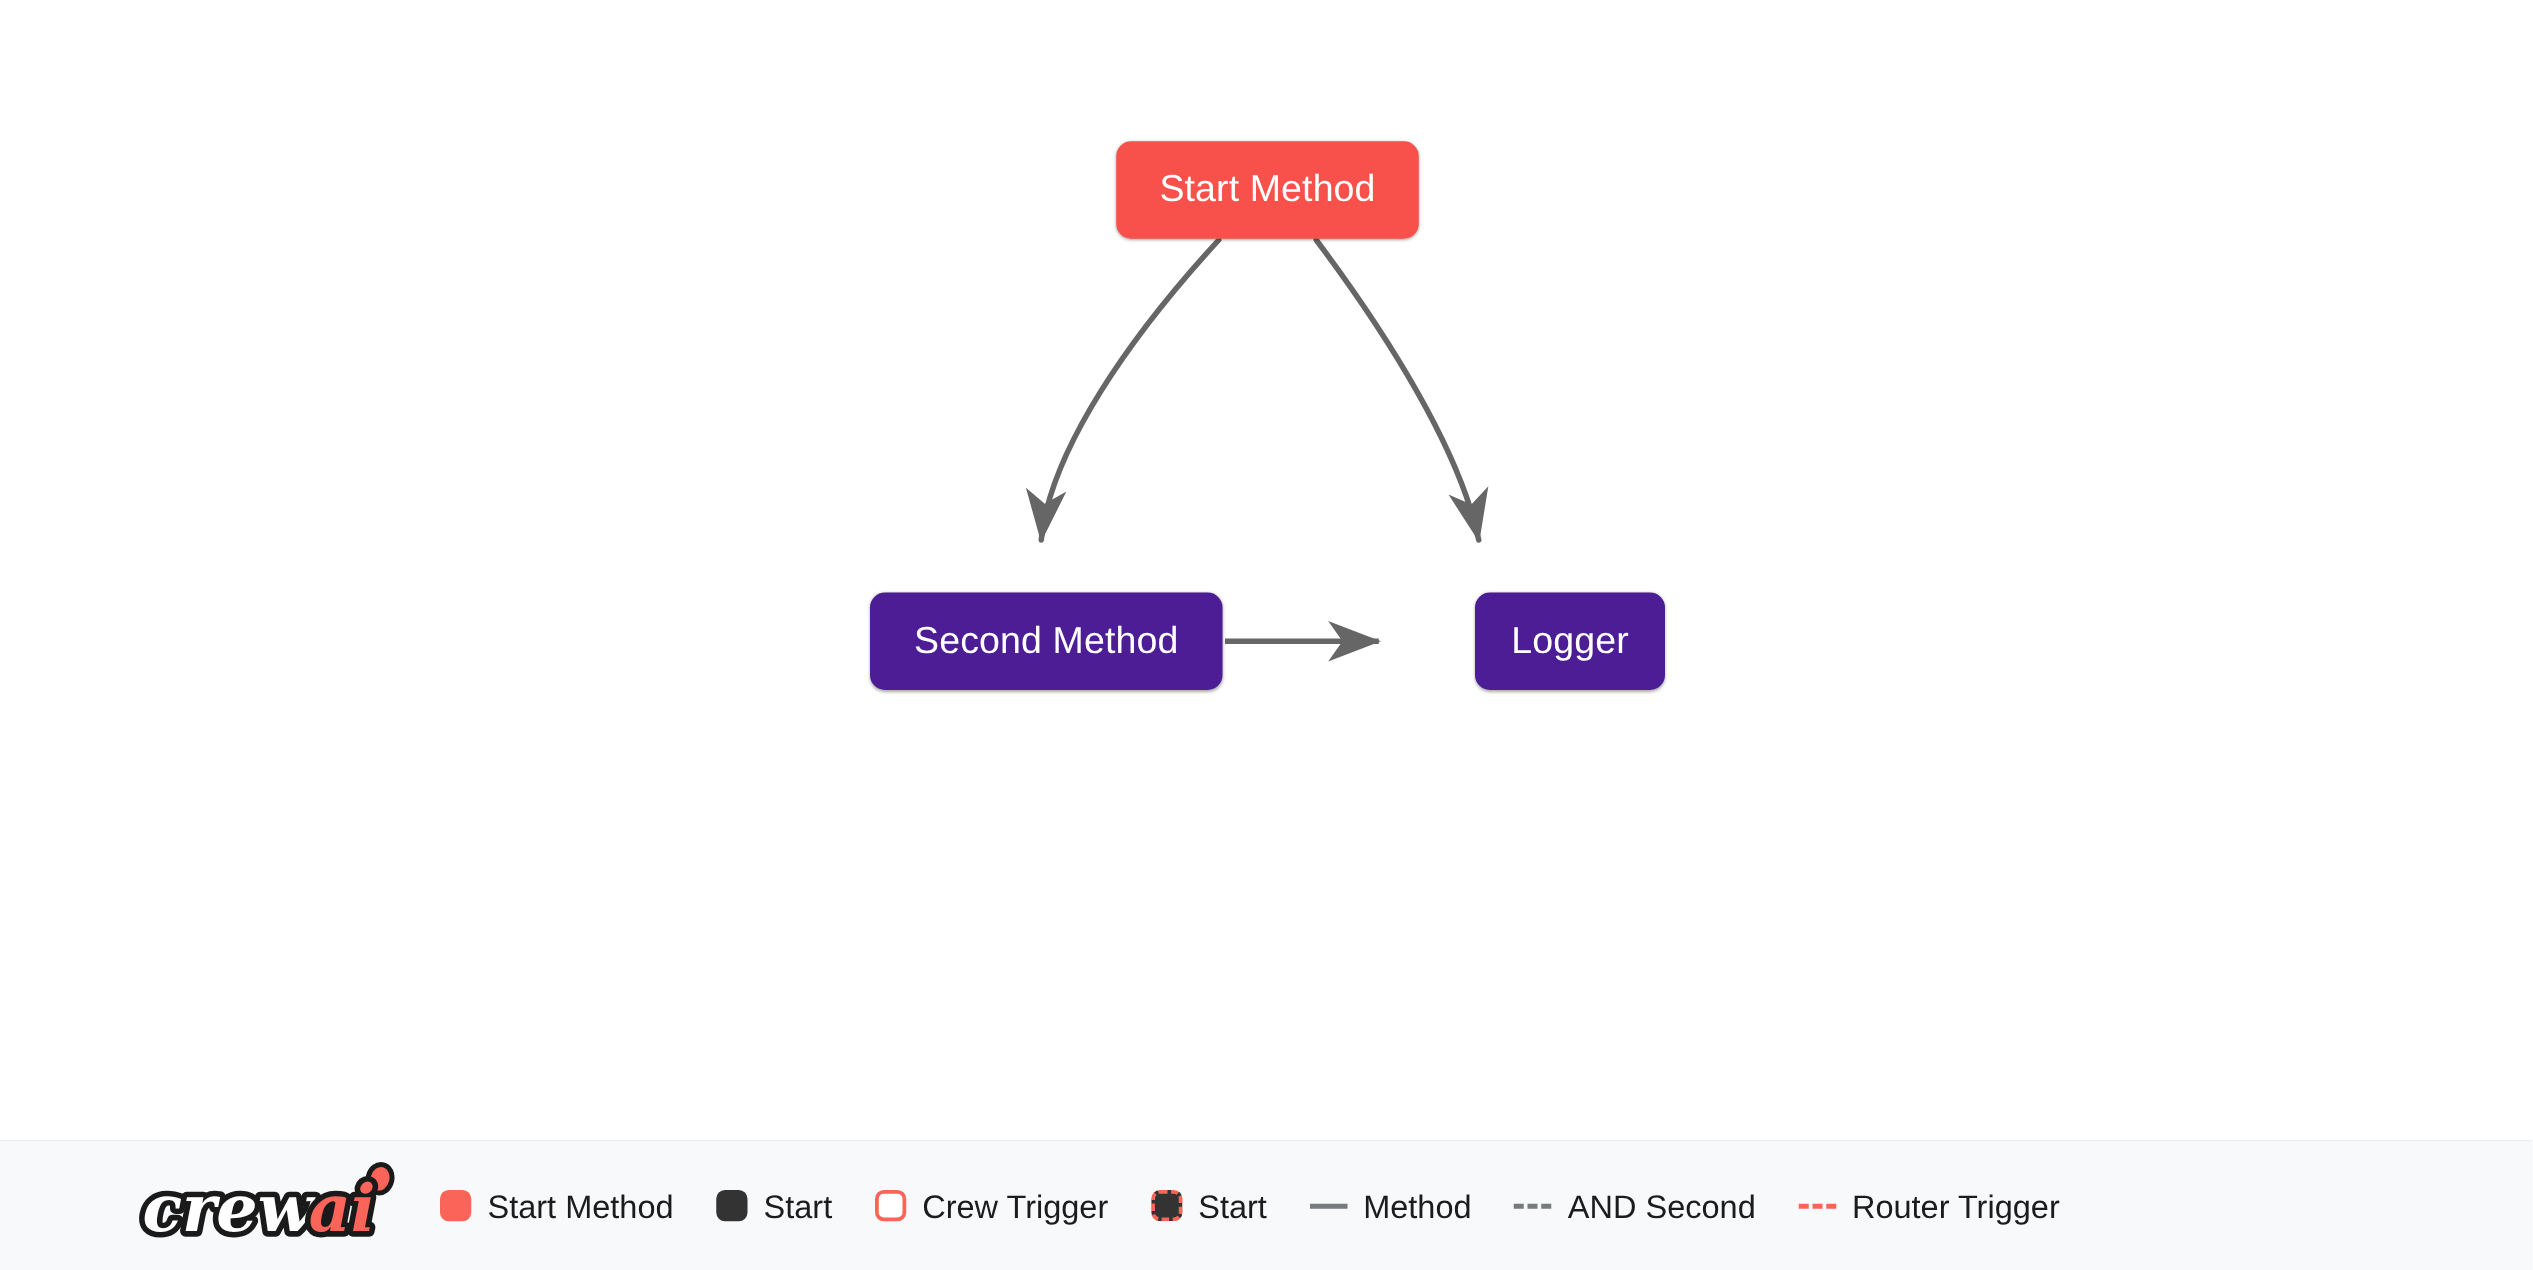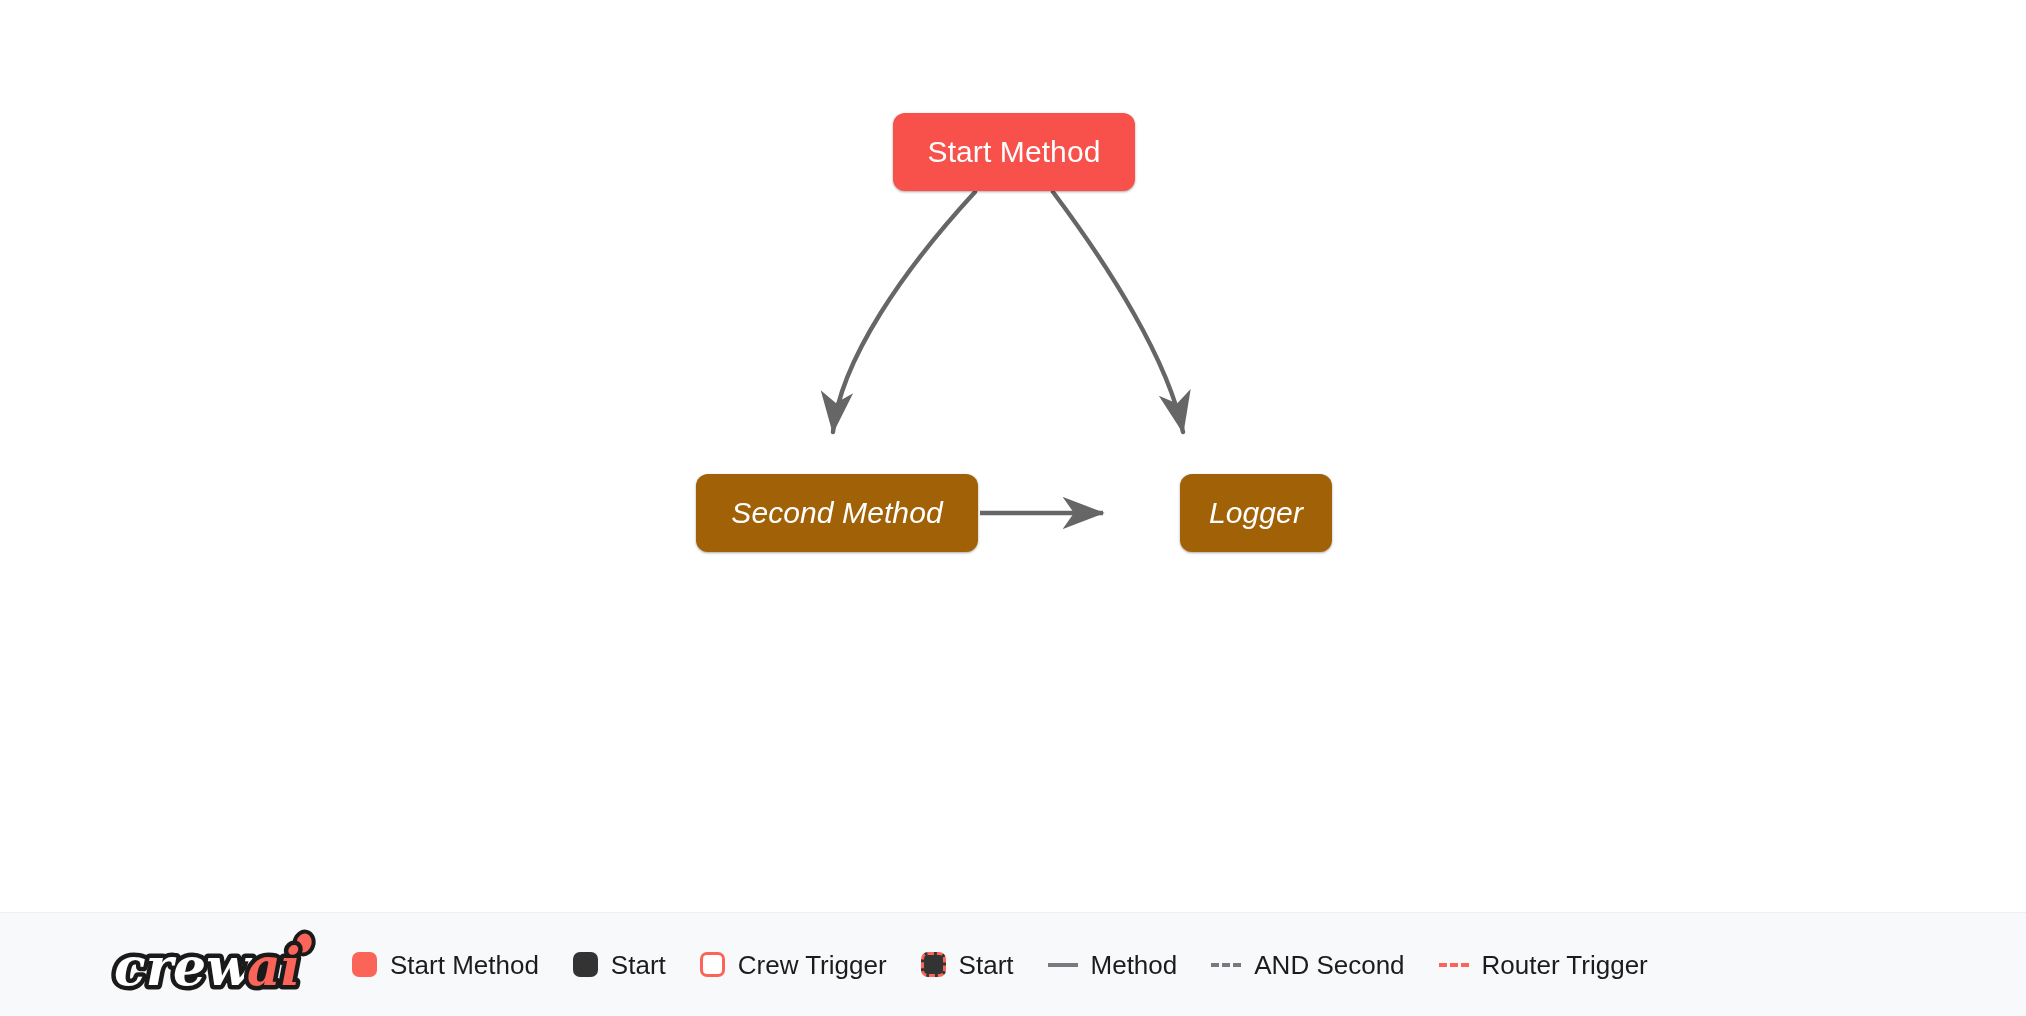--- a/index.html
+++ b/index.html
@@ -57,23 +57,22 @@
     line-height: 1;
     letter-spacing: 0.1px;
     white-space: nowrap;
   }
 
   .node-start {
     background: #f8504a;
     color: #ffffff;
   }
   .node-method {
-    background: #a16207;
+    background: #4c1d95;
     color: #ffffff;
-    font-style: italic;
   }
 
   
   #legend-bar {
     position: absolute;
     left: 0;
     top: 912px;
     width: 2026px;
     height: 104px;
     background: #f7f9fb;

